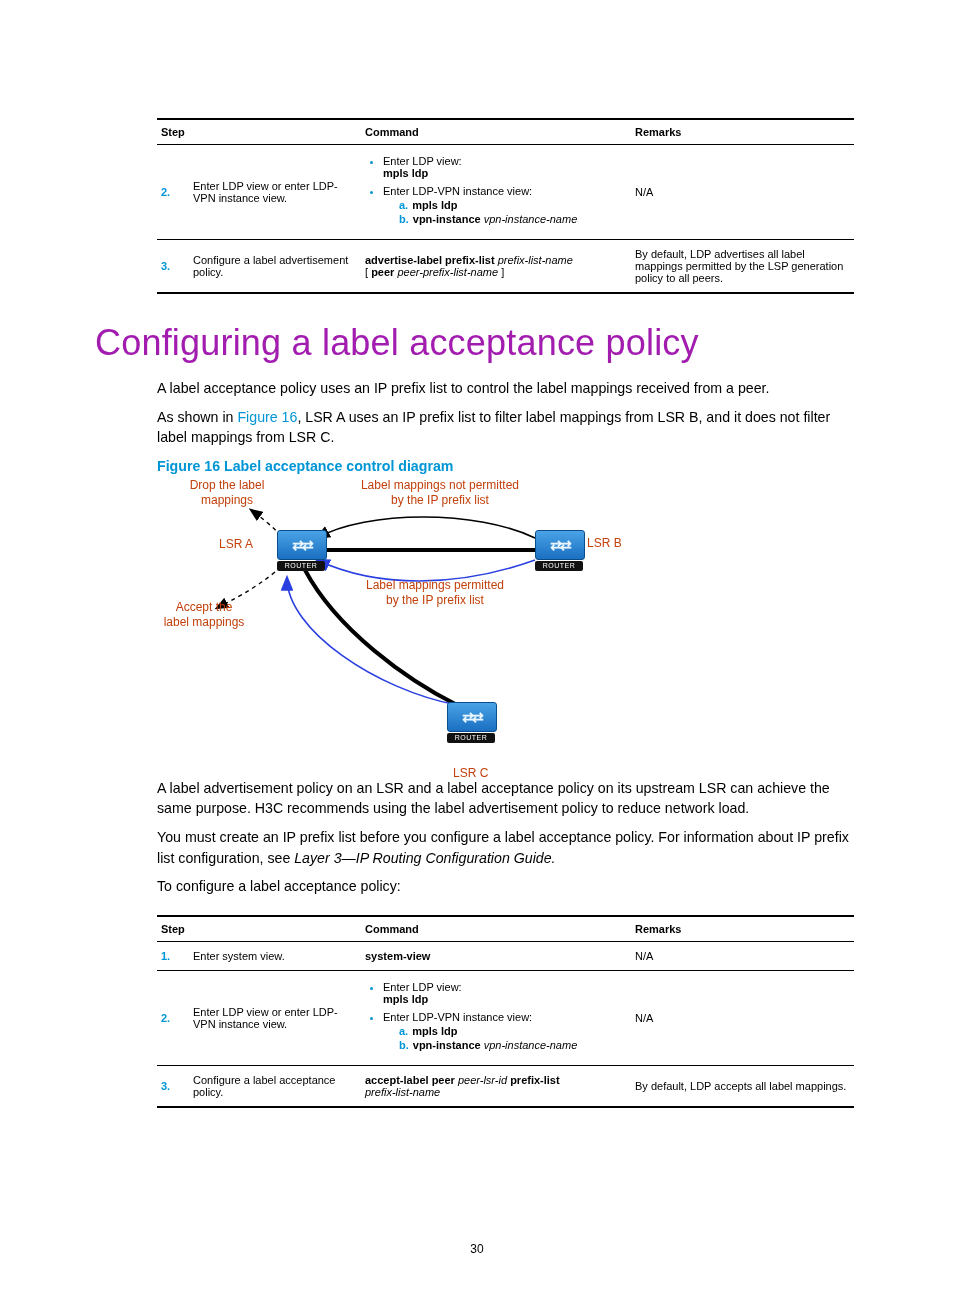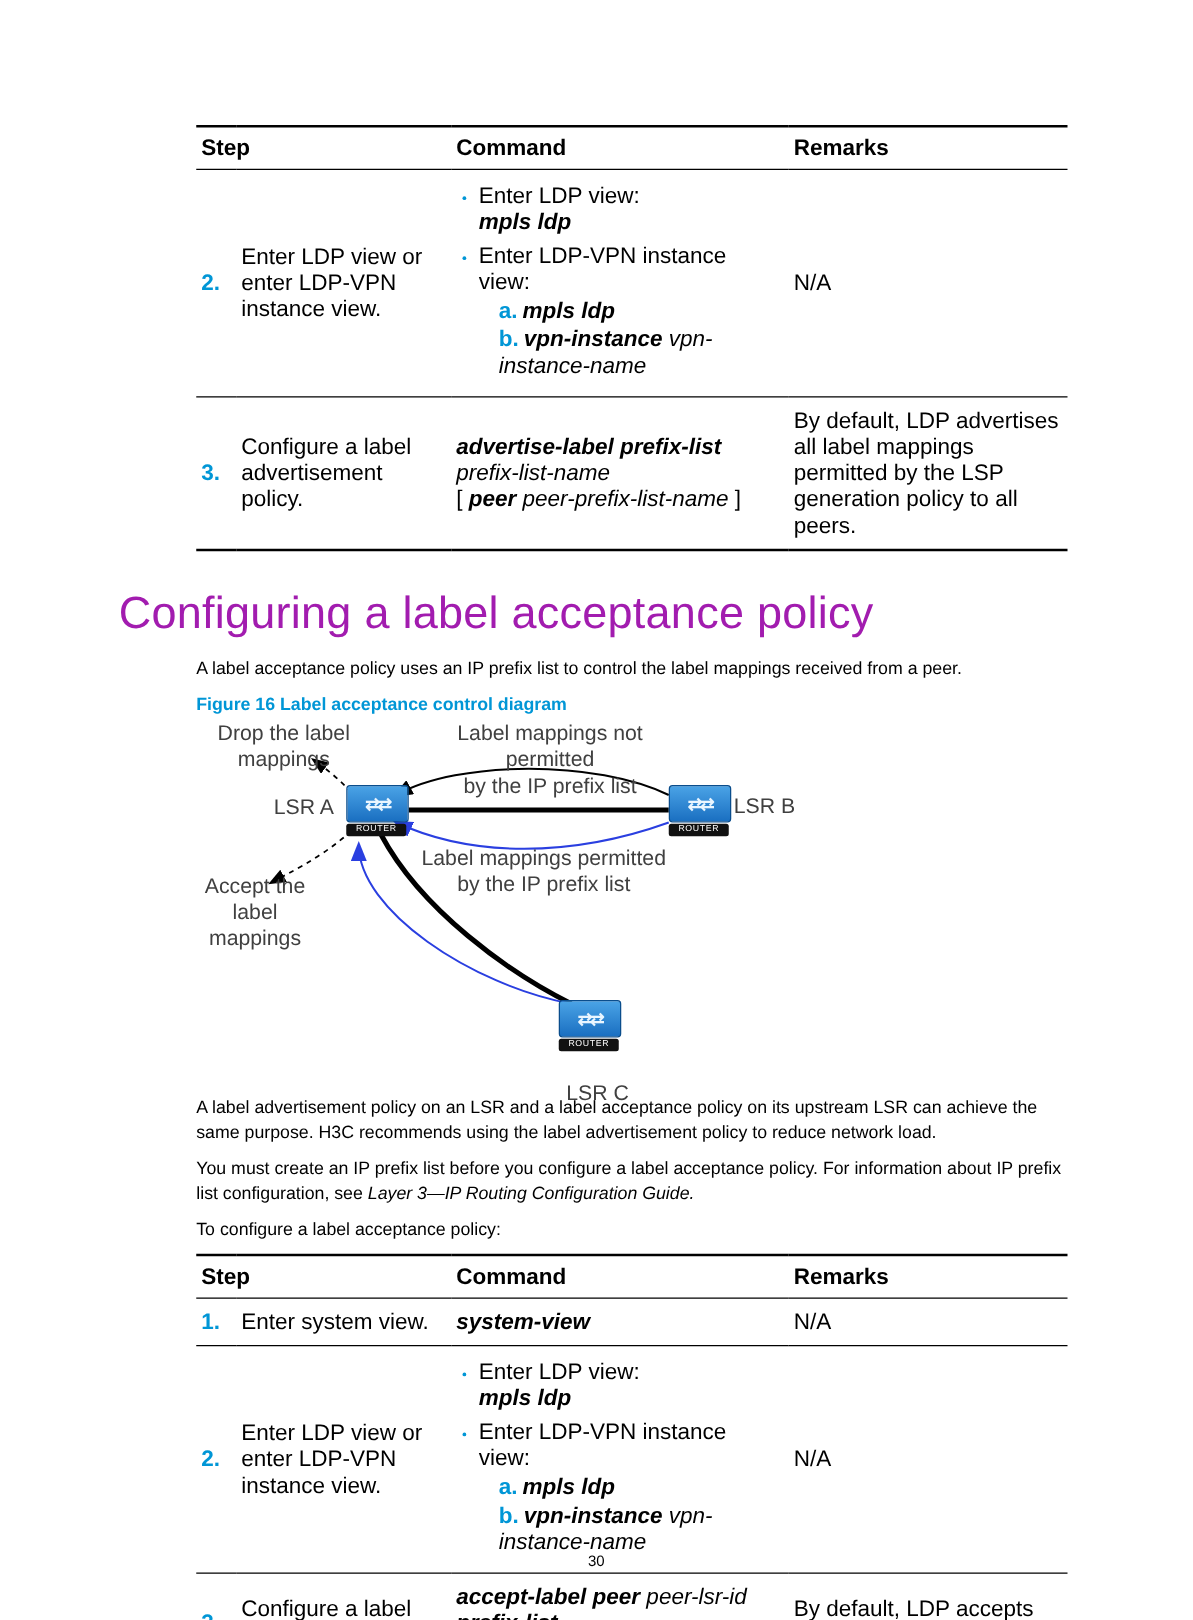--- a/index.html
+++ b/index.html
@@ -41,59 +41,59 @@
     font-size: 14.2px;
     padding-left: 62px;
     margin-top: 10px;
     margin-bottom: 6px;
   }
 
   table.cfg {
     border-collapse: collapse;
     width: 697px;
     margin-left: 62px;
-    margin-top: 0;
-    font-size: 18px;
+    margin-top: 18px;
+    font-size: 11px;
   }
   table.cfg thead tr { border-top: 2px solid #000; border-bottom: 1.5px solid #000; }
   table.cfg th {
     text-align: left;
     font-weight: bold;
     padding: 6px 4px;
   }
   table.cfg tbody tr { border-top: 1px solid #000; }
   table.cfg tbody tr:last-child { border-bottom: 2px solid #000; }
   table.cfg td {
     padding: 8px 6px 8px 4px;
     vertical-align: middle;
   }
   .step-num { color: #0096d6; font-weight: bold; padding-right: 6px; white-space: nowrap; }
   .cmd-list { margin: 0; padding-left: 18px; }
   .cmd-list > li { margin: 2px 0 6px 0; }
   .cmd-list > li::marker { color: #0096d6; font-size: 11px; }
   .sublist { list-style: none; margin: 2px 0 0 8px; padding-left: 8px; }
   .sublist li { margin: 2px 0; }
   .sublist .lbl { color: #0096d6; font-weight: bold; padding-right: 4px; }
-  b { font-weight: bold; font-style: italic; }
+  b { font-weight: bold; }
   i { font-style: italic; }
 
   
   .diagram-wrap {
     margin-left: 62px;
     width: 545px;
     height: 290px;
     position: relative;
   }
   .dlabel {
     position: absolute;
     font-family: Arial, sans-serif;
-    font-size: 17px;
+    font-size: 12px;
     line-height: 1.25;
     text-align: center;
-    color: #404040;
+    color: #c2410c;
   }
   .router {
     position: absolute;
     width: 48px;
     height: 40px;
   }
   .router .box-top {
     width: 48px; height: 28px;
     background: linear-gradient(#4aa3e6, #1a6fc1);
     border: 1px solid #0a4d8c;
@@ -165,20 +165,23 @@
           <span>[ </span><b>peer</b> <i>peer-prefix-list-name</i><span> ]</span>
         </td>
         <td>By default, LDP advertises all label mappings permitted by the LSP generation policy to all peers.</td>
       </tr>
     </tbody>
   </table>
 
   <h1 class="section-title">Configuring a label acceptance policy</h1>
 
   <p class="body-text">A label acceptance policy uses an IP prefix list to control the label mappings received from a peer.</p>
+  <p class="body-text">
+    <span>As shown in </span><span class="link">Figure 16</span><span>, LSR A uses an IP prefix list to filter label mappings from LSR B, and it does not filter label mappings from LSR C.</span>
+  </p>
 
   <div class="fig-caption">Figure 16 Label acceptance control diagram</div>
 
   <div class="diagram-wrap">
     <svg class="edges" viewBox="0 0 545 290">
       <defs>
         <marker id="ah-black" markerWidth="10" markerHeight="8" refX="8" refY="4" orient="auto">
           <path d="M0,0 L10,4 L0,8 z" fill="#000"></path>
         </marker>
         <marker id="ah-blue" markerWidth="10" markerHeight="8" refX="8" refY="4" orient="auto">

